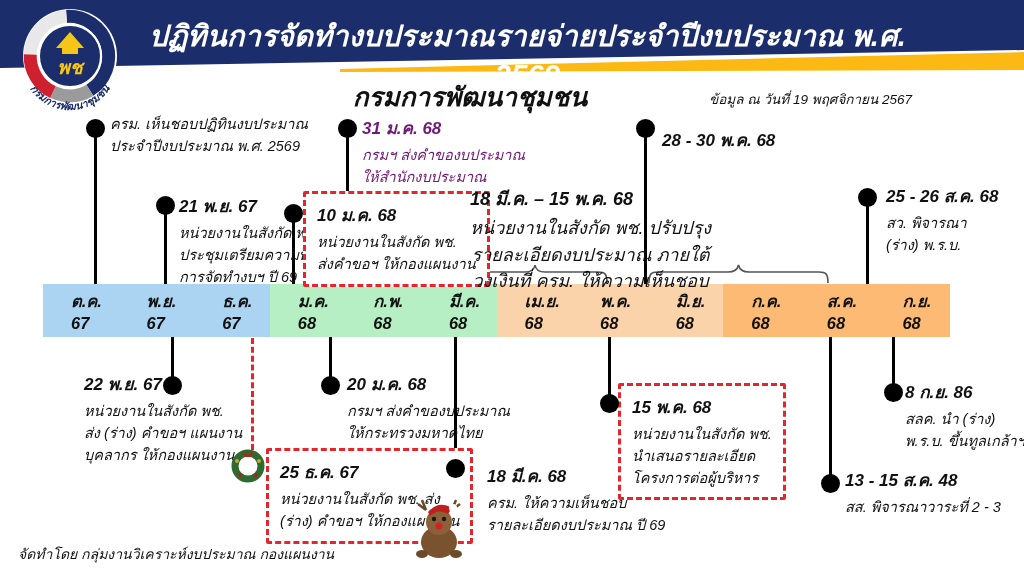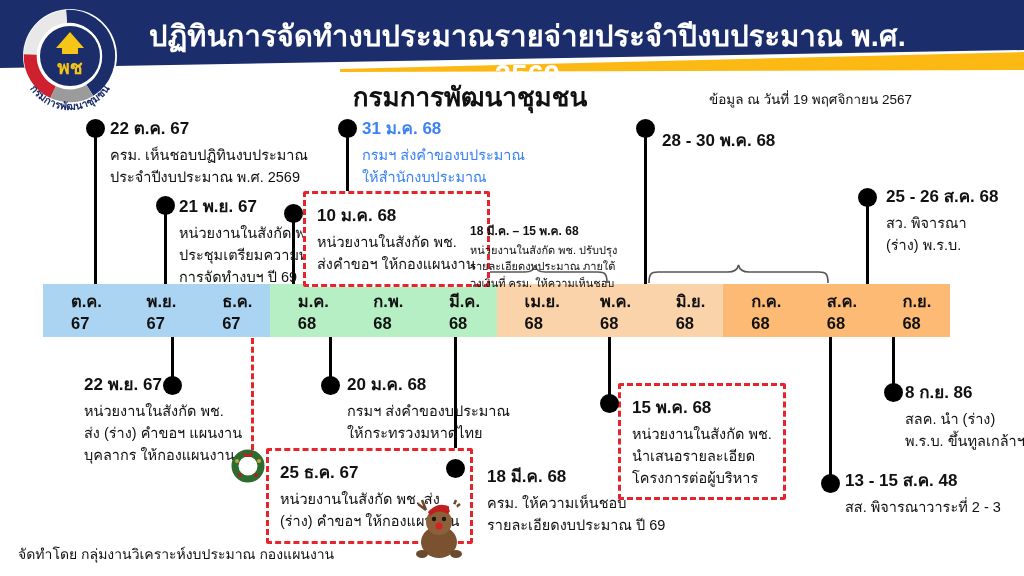--- a/index.html
+++ b/index.html
@@ -1,18 +1,18 @@
 <!DOCTYPE html>
 <html><head>
 <meta charset="utf-8">
 <style>
   * { box-sizing: border-box; margin: 0; padding: 0; }
   html,body { width:1024px; height:576px; background:#fff; overflow:hidden;
     font-family:"Liberation Sans","DejaVu Sans",sans-serif; }
-  #stage { position:relative; width:940px; height:576px; background:#fff; }
+  #stage { position:relative; width:940px; height:576px; background:#fff;font-style:italic; }
 
   
   #header-svg { position:absolute; left:0; top:0; z-index:1; }
   .page-title { position:absolute; left:130px; right:15px; top:13px; z-index:3;
     color:#fff; font-size:29px; font-weight:bold; text-align:center; letter-spacing:.2px; }
   .page-subtitle { position:absolute; left:0; right:0; top:76px; z-index:3;
     color:#111; font-size:26px; font-weight:bold; text-align:center; }
   .data-note { position:absolute; right:28px; top:88px; z-index:3; color:#111; font-size:13.5px; }
   #logo { position:absolute; left:18px; top:6px; z-index:4; }
 
@@ -25,23 +25,23 @@
   
   .vline { position:absolute; width:3px; background:#000; z-index:1; }
   .dot { position:absolute; width:19px; height:19px; border-radius:50%; background:#000; z-index:6; }
   .redline { position:absolute; width:0; border-left:3.5px dashed #e7242c; z-index:1; }
   .brace { position:absolute; z-index:2; }
 
   
   .callout { position:absolute; z-index:5; color:#111; white-space:nowrap; }
   .c-date { font-size:17px; font-weight:bold; margin-bottom:4px; }
   .c-line { font-size:14.5px; line-height:1.5; }
-  .callout.small .c-date { font-size:12px; font-weight:600; margin-bottom:2px;margin-top:37px; }
-  .callout.small .c-line { font-size:11px; line-height:1.48; }
-  .pink .c-date, .pink .c-line { color:#3b82f6; }
+  .callout.small .c-date { font-size:18px; font-weight:600; margin-bottom:2px; }
+  .callout.small .c-line { font-size:18px; line-height:1.48;text-align:center; }
+  .pink .c-date, .pink .c-line { color:#701a75; }
   .dashbox { border:3px dashed #e7242c; background:#fff; padding:7px 11px 8px 11px; border-radius:2px; }
 
   .footer-credit { position:absolute; left:18px; top:543px; font-size:14px; color:#111; z-index:5; }
   .decor { position:absolute; z-index:7; }
 </style>
 </head>
 <body>
 
 <div id="stage">
 
@@ -121,21 +121,20 @@
   <div class="vline" style="left:454px;top:330px;height:140px"></div>
   <div class="dot" style="left:446px;top:459px"></div>
   <div class="vline" style="left:608px;top:330px;height:75px"></div>
   <div class="dot" style="left:600px;top:394px"></div>
   <div class="vline" style="left:829px;top:330px;height:155px"></div>
   <div class="dot" style="left:821px;top:474px"></div>
   <div class="vline" style="left:892px;top:330px;height:64px"></div>
   <div class="dot" style="left:884px;top:383px"></div>
 
   <div class="callout" style="left:110px;top:114px">
-    <div class="c-date">22 ต.ค. 67</div>
     <div class="c-line">ครม. เห็นชอบปฏิทินงบประมาณ</div>
     <div class="c-line">ประจำปีงบประมาณ พ.ศ. 2569</div>
   </div>
 
   <div class="callout" style="left:179px;top:192px">
     <div class="c-date">21 พ.ย. 67</div>
     <div class="c-line">หน่วยงานในสังกัด พช.</div>
     <div class="c-line">ประชุมเตรียมความพร้อม</div>
     <div class="c-line">การจัดทำงบฯ ปี 69</div>
   </div>

